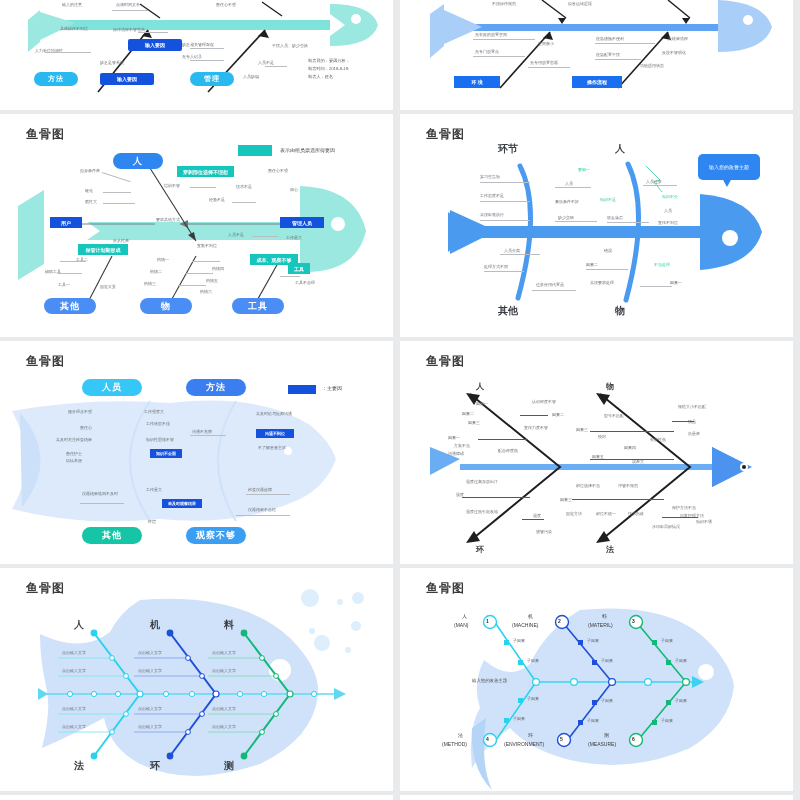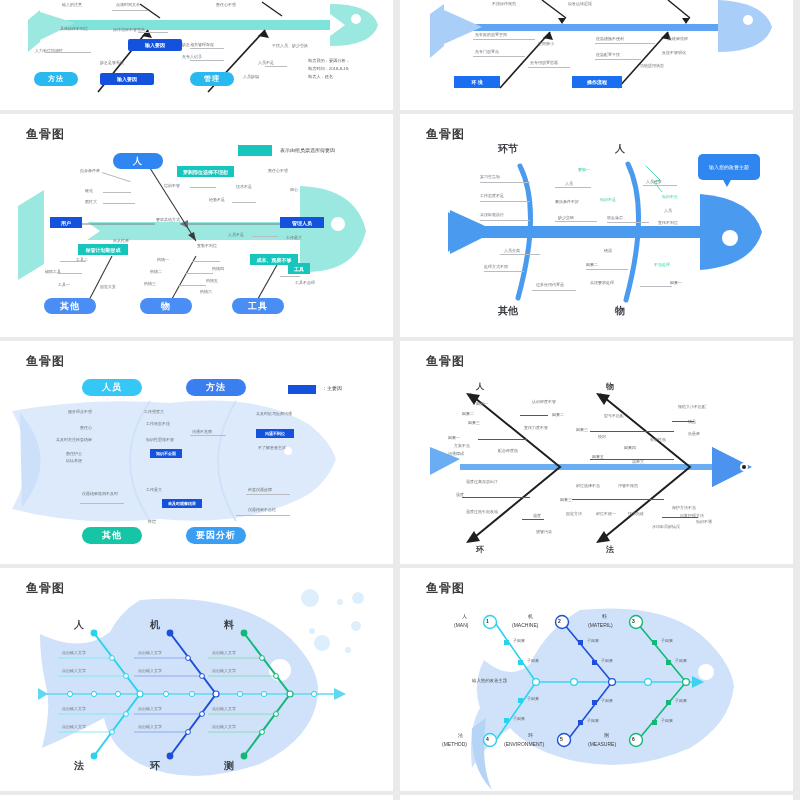--- a/index.html
+++ b/index.html
@@ -282,21 +282,21 @@
         <path d="M12 70 Q90 56 170 62 Q260 52 310 84 Q330 100 336 118 Q326 145 300 158 Q240 186 160 178 Q80 186 12 168 Q40 120 12 70 Z" fill="#dceafb"></path>
         <path d="M20 72 Q60 118 22 166" fill="#cde0f9"></path>
         <ellipse cx="288" cy="110" rx="4" ry="4" fill="#ffffff"></ellipse>
         <path d="M150 60 Q110 120 150 180" stroke="#cfe2fa" stroke-width="2" fill="none"></path>
         <path d="M236 60 Q200 120 236 180" stroke="#cfe2fa" stroke-width="2" fill="none"></path>
       </svg>
 
       <div class="pill" style="left:82px;top:38px;width:60px;height:17px;background:#35c7f5;font-size:9px;">人员</div>
       <div class="pill" style="left:186px;top:38px;width:60px;height:17px;background:#3a7ef0;font-size:9px;">方法</div>
       <div class="pill" style="left:82px;top:186px;width:60px;height:17px;background:#16c5a6;font-size:9px;">其他</div>
-      <div class="pill" style="left:186px;top:186px;width:60px;height:17px;background:#3a9ef2;font-size:9px;">要因分析</div>
+      <div class="pill" style="left:186px;top:186px;width:60px;height:17px;background:#3a9ef2;font-size:9px;">观察不够</div>
 
       <div class="sq" style="left:288px;top:44px;width:28px;height:9px;background:#1452dd;"></div>
       <span class="tiny" style="left:322px;top:44px;font-size:5px;color:#3a3a3a;">：主要因</span>
 
       <span class="tiny" style="left:68px;top:68px;">服务理念不强</span>
       <span class="tiny" style="left:80px;top:84px;">责任心</span>
       <span class="tiny" style="left:56px;top:96px;">未及时关注检查结果</span>
       <span class="tiny" style="left:66px;top:110px;">责任护士</span>
       <span class="tiny" style="left:66px;top:117px;">病情掌握</span>
       <span class="tiny" style="left:144px;top:68px;">工作强度大</span>

